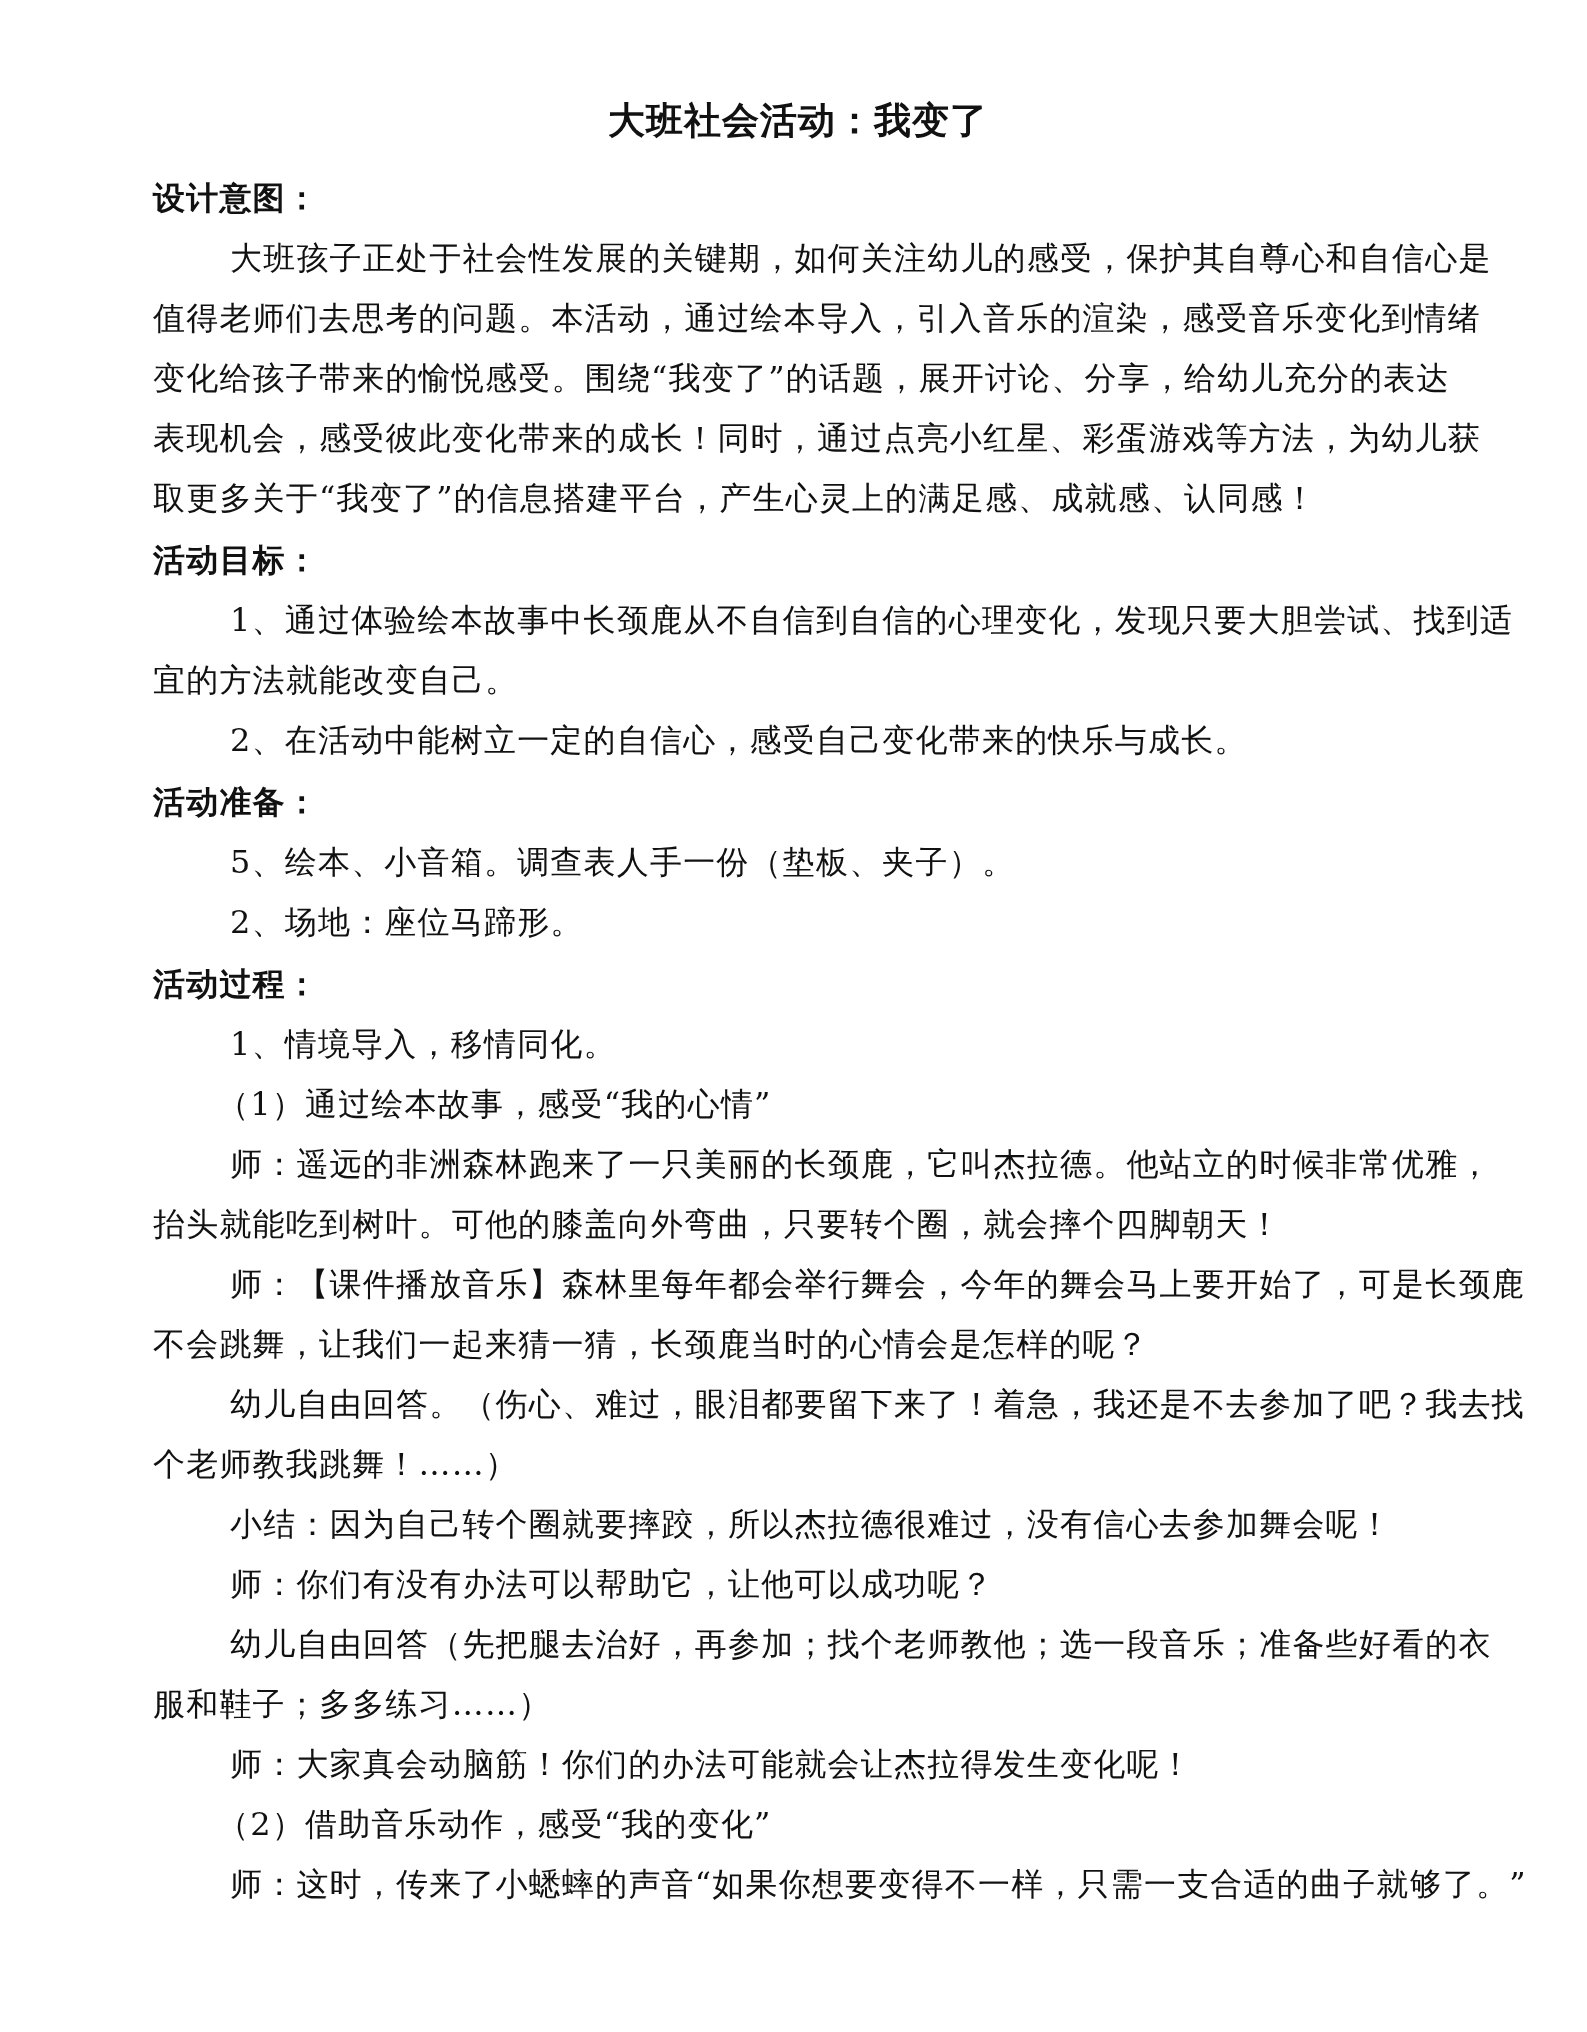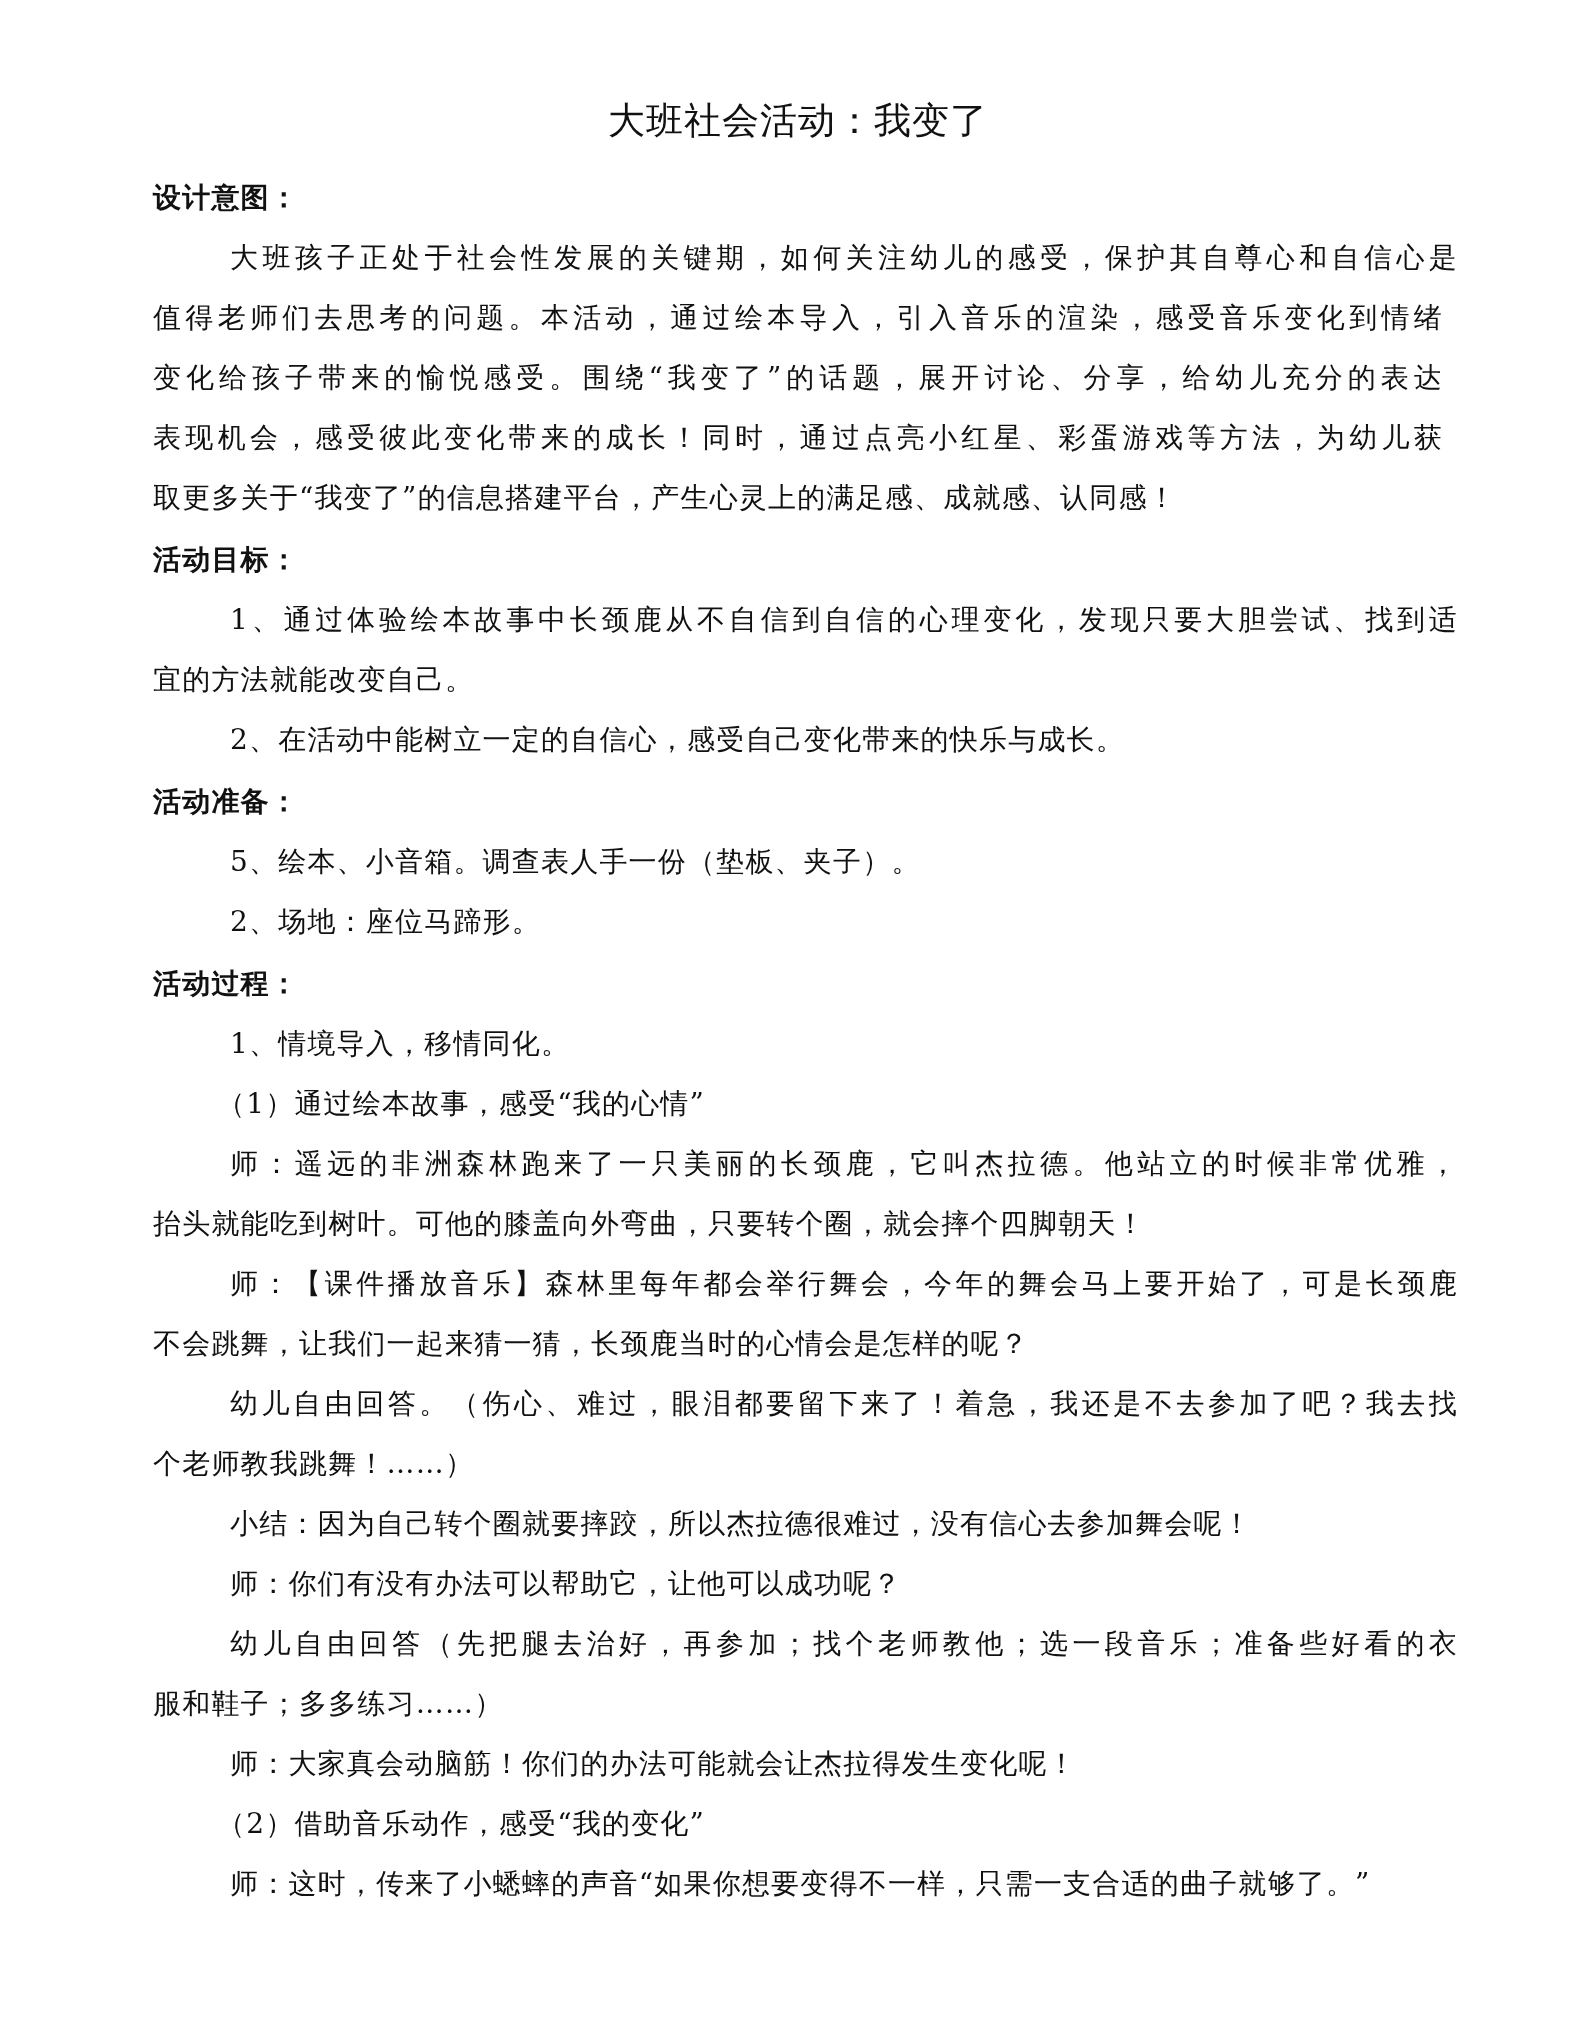--- a/index.html
+++ b/index.html
@@ -5,25 +5,25 @@
   html, body { margin: 0; padding: 0; background: #ffffff; }
   body {
     width: 1587px; height: 2032px; position: relative; overflow: hidden;
     font-family: "DejaVu Serif", "Liberation Serif", serif;
     color: #111;
   }
   .page { position: absolute; left: 153px; top: 0; width: 1290px; }
   .title {
     position: absolute; left: 0; width: 1290px; top: 96px;
     text-align: center; font-family: "DejaVu Sans", "Liberation Sans", sans-serif;
-    font-size: 37px; font-weight: normal; letter-spacing: 1px;
+    font-size: 37px; font-weight: bold; letter-spacing: 1px;
   }
   .line {
     position: absolute; left: 0; width: 1290px;
-    font-size: 28px; line-height: 40px; white-space: nowrap;
+    font-size: 32px; line-height: 40px; white-space: nowrap;
     letter-spacing: 1.2px;
   }
   .heading { font-weight: bold; font-family: "DejaVu Sans", "Liberation Sans", sans-serif; }
   .indent { left: 62px; width: 1228px; margin-left: 15px; }
   .indent2 { left: 64px; width: 1220px; }
   .bold { font-weight: normal; }
   .justify { text-align: justify; text-align-last: justify; }
 </style>
 </head>
 <body>

